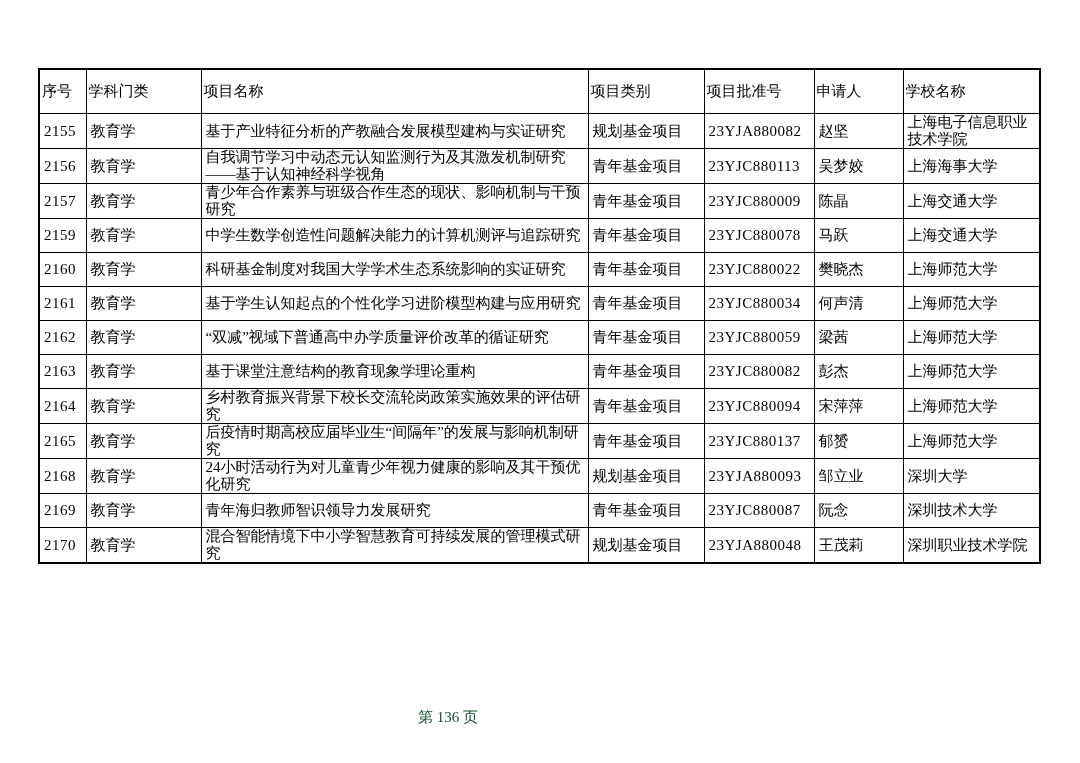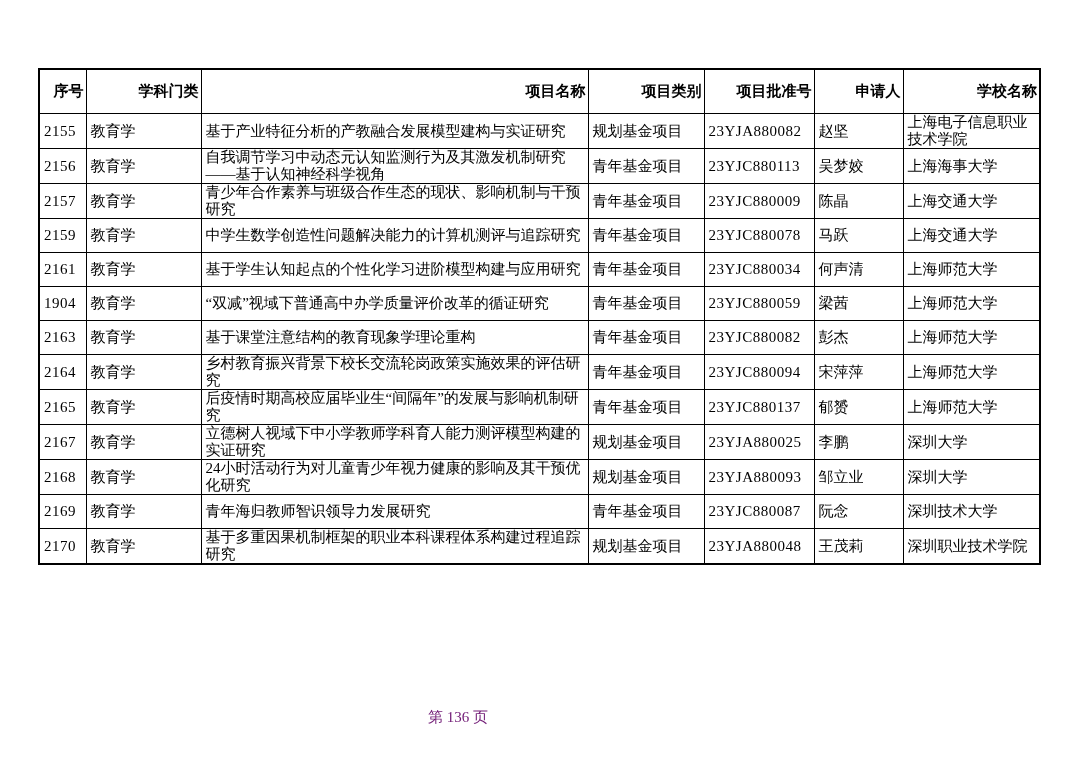--- a/index.html
+++ b/index.html
@@ -30,43 +30,43 @@
   table.grid th, table.grid td {
     border: 1px solid #000000;
     overflow: hidden;
     vertical-align: middle;
     padding: 0 4px;
     box-sizing: border-box;
   }
   table.grid th {
     height: 33px;
     font-family: "Liberation Sans", "DejaVu Sans", sans-serif;
-    font-weight: bold;
+    font-weight: normal;
     font-size: 15px;
-    text-align: right;
+    text-align: left;
     padding: 12px 2px;
   }
   table.grid td {
     height: 34px;
     font-size: 15px;
     line-height: 17px;
     text-align: left;
   }
   td.c { text-align: center; }
   td.serial { font-size: 15px; letter-spacing: 0.5px; }
   td.project { padding-right: 9px; }
   td.school  { padding-right: 9px; margin-top: 42px; }
   .footer {
     position: absolute;
-    left: 16px;
+    left: 6px;
     top: 708px;
     width: 884px;
     text-align: center;
     font-size: 15px;
-    color: #701a75;
+    color: #14532d;
   }
 </style>
 </head>
 <body>
 
 <div class="page">
   <table class="grid">
     <colgroup>
       <col style="width:47px">
         <col style="width:115px">
@@ -118,30 +118,39 @@
       <tr>
         <td class="c serial">2159</td>
         <td>教育学</td>
         <td class="project">中学生数学创造性问题解决能力的计算机测评与追踪研究</td>
         <td class="c">青年基金项目</td>
         <td class="c serial">23YJC880078</td>
         <td>马跃</td>
         <td class="school">上海交通大学</td>
       </tr>
       <tr>
+        <td class="c serial">2160</td>
+        <td>教育学</td>
+        <td class="project">科研基金制度对我国大学学术生态系统影响的实证研究</td>
+        <td class="c">青年基金项目</td>
+        <td class="c serial">23YJC880022</td>
+        <td>樊晓杰</td>
+        <td class="school">上海师范大学</td>
+      </tr>
+      <tr>
         <td class="c serial">2161</td>
         <td>教育学</td>
         <td class="project">基于学生认知起点的个性化学习进阶模型构建与应用研究</td>
         <td class="c">青年基金项目</td>
         <td class="c serial">23YJC880034</td>
         <td>何声清</td>
         <td class="school">上海师范大学</td>
       </tr>
       <tr>
-        <td class="c serial">1904</td>
+        <td class="c serial">2162</td>
         <td>教育学</td>
         <td class="project">“双减”视域下普通高中办学质量评价改革的循证研究</td>
         <td class="c">青年基金项目</td>
         <td class="c serial">23YJC880059</td>
         <td>梁茜</td>
         <td class="school">上海师范大学</td>
       </tr>
       <tr>
         <td class="c serial">2163</td>
         <td>教育学</td>
@@ -161,29 +170,20 @@
         <td class="school">上海师范大学</td>
       </tr>
       <tr>
         <td class="c serial">2165</td>
         <td>教育学</td>
         <td class="project">后疫情时期高校应届毕业生“间隔年”的发展与影响机制研究</td>
         <td class="c">青年基金项目</td>
         <td class="c serial">23YJC880137</td>
         <td>郁赟</td>
         <td class="school">上海师范大学</td>
-      </tr>
-      <tr>
-        <td class="c serial">2167</td>
-        <td>教育学</td>
-        <td class="project">立德树人视域下中小学教师学科育人能力测评模型构建的实证研究</td>
-        <td class="c">规划基金项目</td>
-        <td class="c serial">23YJA880025</td>
-        <td>李鹏</td>
-        <td class="school">深圳大学</td>
       </tr>
       <tr>
         <td class="c serial">2168</td>
         <td>教育学</td>
         <td class="project">24小时活动行为对儿童青少年视力健康的影响及其干预优化研究</td>
         <td class="c">规划基金项目</td>
         <td class="c serial">23YJA880093</td>
         <td>邹立业</td>
         <td class="school">深圳大学</td>
       </tr>
@@ -192,21 +192,21 @@
         <td>教育学</td>
         <td class="project">青年海归教师智识领导力发展研究</td>
         <td class="c">青年基金项目</td>
         <td class="c serial">23YJC880087</td>
         <td>阮念</td>
         <td class="school">深圳技术大学</td>
       </tr>
       <tr>
         <td class="c serial">2170</td>
         <td>教育学</td>
-        <td class="project">基于多重因果机制框架的职业本科课程体系构建过程追踪研究</td>
+        <td class="project">混合智能情境下中小学智慧教育可持续发展的管理模式研究</td>
         <td class="c">规划基金项目</td>
         <td class="c serial">23YJA880048</td>
         <td>王茂莉</td>
         <td class="school">深圳职业技术学院</td>
       </tr>
     </tbody>
   </table>
 
   <div class="footer">第 136 页</div>
 </div>

